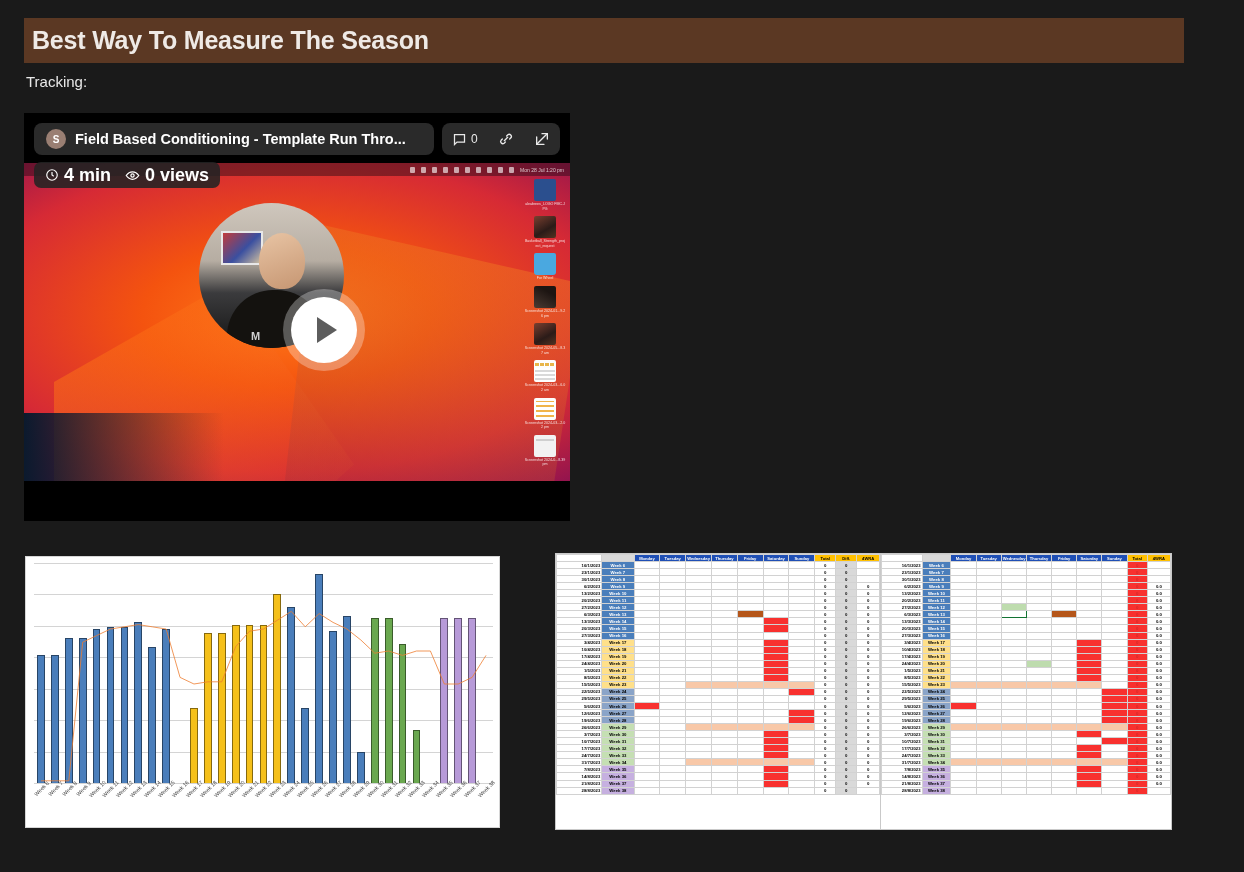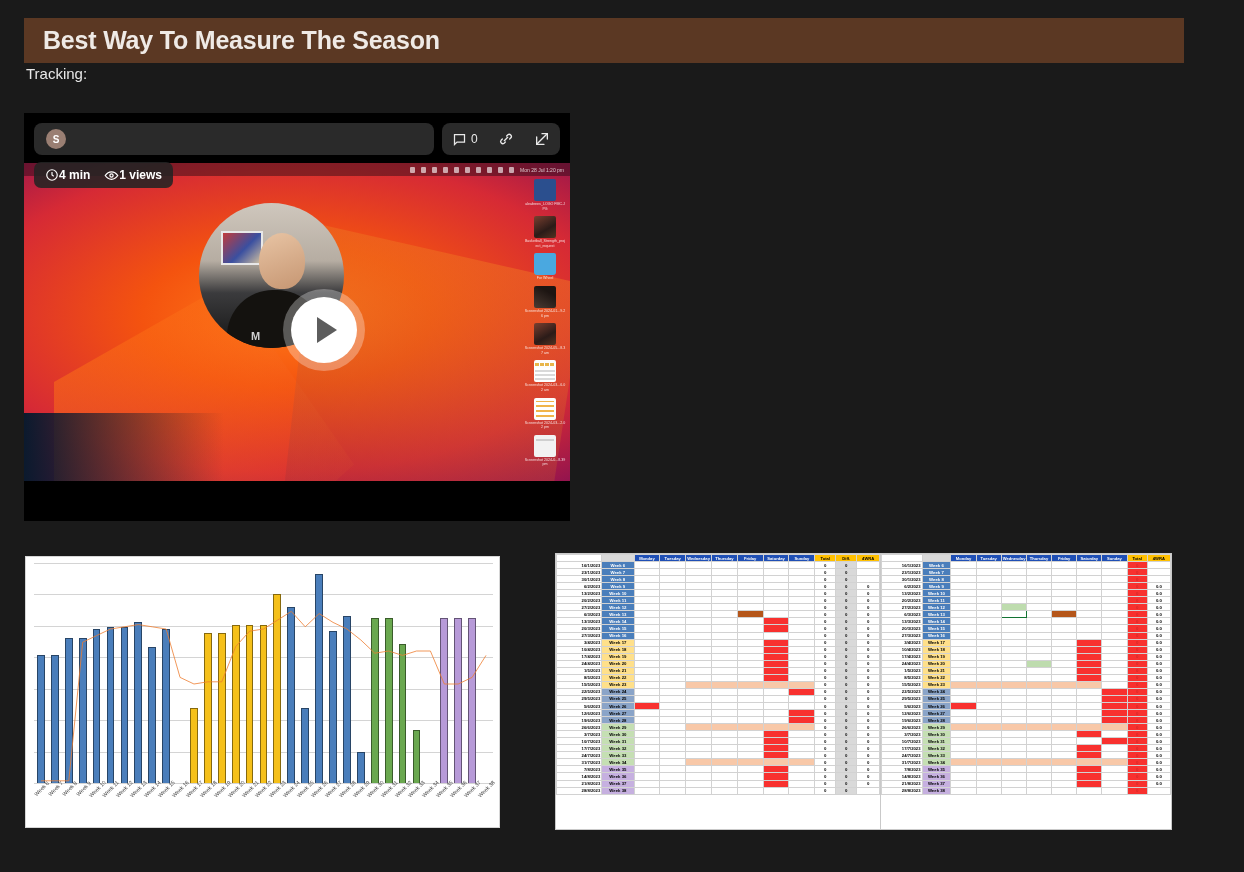--- a/index.html
+++ b/index.html
@@ -13,26 +13,26 @@
 
   
   .banner {
     position: absolute; left: 24px; top: 18px;
     width: 1160px; height: 45px;
     background: #5b3823;
     display: flex; align-items: center;
   }
   .banner-title {
     color: #efeae6; font-size: 25px; font-weight: bold;
-    letter-spacing: -0.2px; padding-left: 19px;
+    letter-spacing: -0.2px; padding-left: 8px;
   }
 
   
   .tracking {
-    position: absolute; left: 26px; top: 65px;
+    position: absolute; left: 26px; top: 73px;
     color: #e8e8e8; font-size: 15px;
   }
 
   
   .video-card {
     position: absolute; left: 24px; top: 113px;
     width: 546px; height: 408px;
     background: #000; overflow: hidden;
   }
   .video-thumb {
@@ -141,21 +141,21 @@
   .v-actions {
     width: 118px; height: 32px; background: #2a2a2a; border-radius: 8px;
     display: flex; align-items: center; justify-content: space-around; flex: none;
   }
   .v-act { display: flex; align-items: center; gap: 4px; color: #e9e9e9; font-size: 12px; }
   .v-meta {
     position: absolute; left: 10px; top: 49px; height: 26px;
     background: rgba(35,35,35,0.88); border-radius: 7px;
     display: flex; align-items: center; gap: 14px; padding: 0 11px;
   }
-  .v-meta-item { display:flex; align-items:center; color:#fff; font-size:12px; font-weight:bold; }
+  .v-meta-item { display:flex; align-items:center; gap:5px; color:#fff; font-size:18px; font-weight:bold; }
   svg { display: block; }
 
   
   .copy { position: absolute; left: 629px; top: 118px; width: 536px; }
   .copy p { color: #ededed; font-size: 15.5px; line-height: 24px; }
   .copy .gap { height: 47px; }
 
   
   .chart-card {
     position: absolute; left: 25px; top: 556px;
@@ -287,20 +287,21 @@
       <div class="play-btn">
         <div class="play-tri"></div>
       </div>
 
       <div class="video-letterbox"></div>
     </div>
 
     <div class="v-head">
       <div class="v-title-pill">
         <div class="v-avatar">S</div>
+        <div class="v-title">Field Based Conditioning - Template Run Thro...</div>
       </div>
       <div class="v-actions">
         <div class="v-act">
           <svg width="15" height="15" viewBox="0 0 24 24" fill="none" stroke="#e9e9e9" stroke-width="2">
             <path d="M4 4h16v12H8l-4 4z"></path>
           </svg>
           <span>0</span>
         </div>
         <div class="v-act">
           <svg width="16" height="16" viewBox="0 0 24 24" fill="none" stroke="#e9e9e9" stroke-width="2" stroke-linecap="round">
@@ -325,21 +326,21 @@
           <circle cx="12" cy="12" r="9"></circle>
             <path d="M12 7v5l3 2"></path>
         </svg>
         <span>4 min</span>
       </div>
       <div class="v-meta-item">
         <svg width="15" height="15" viewBox="0 0 24 24" fill="none" stroke="#fff" stroke-width="2">
           <path d="M2 12s4-6 10-6 10 6 10 6-4 6-10 6-10-6-10-6z"></path>
             <circle cx="12" cy="12" r="2.6"></circle>
         </svg>
-        <span>1 views</span>
+        <span>0 views</span>
       </div>
     </div>
   </div>
 
   <div class="copy">
     <div class="gap"></div>
   </div>
 
   <div class="chart-card">
     <div class="plot">

